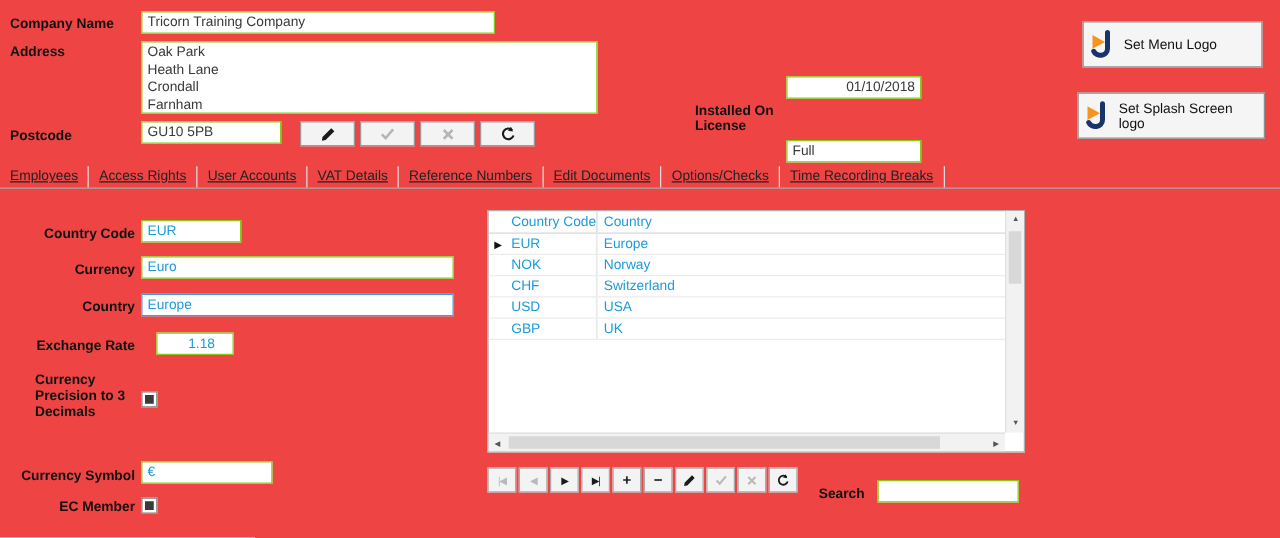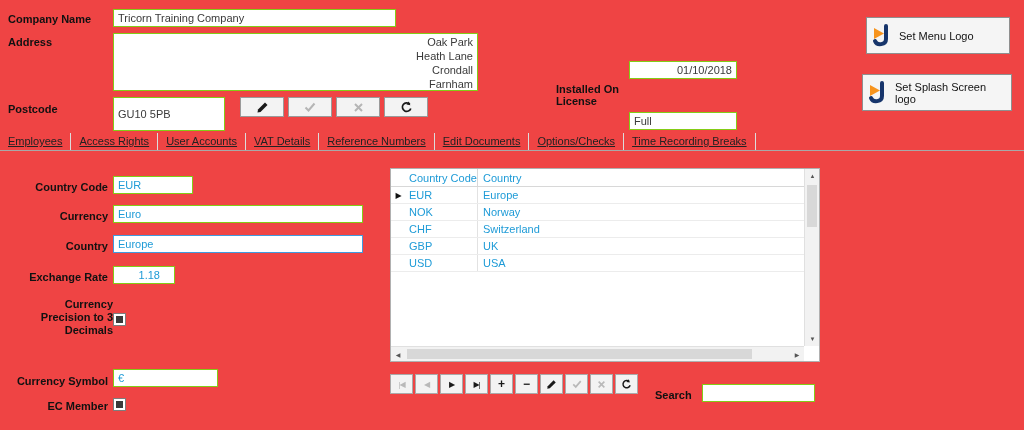--- a/index.html
+++ b/index.html
@@ -5,22 +5,22 @@
   * { margin:0; padding:0; box-sizing:border-box; }
   html,body { background:#fff; }
   body { font-family:"Liberation Sans", sans-serif; }
   .screen { position:relative; width:1024px; height:430px; background:#ef4444; overflow:hidden; font-size:11px; color:#222; }
 
   .lbl { position:absolute; font-weight:bold; color:#111; font-size:11px; white-space:nowrap; }
   .lbl.r { text-align:right; }
   .field { position:absolute; background:#fff; border:1px solid #84cc16; font-family:"Liberation Sans",sans-serif; font-size:11px; color:#3a3a3a; padding:1px 4px; outline:none; }
   .field.blue { color:#1e9bd7; }
   .field.focus { border:1px solid #3f9be0; }
-  .field.num { text-align:right; padding-right:14px; }
-  .address { white-space:pre-line; line-height:14px; overflow:hidden;text-align:right; }
+  .field.num { text-align:right; padding-right:14px;margin-left:12px; }
+  .address { white-space:pre-line; line-height:14px; overflow:hidden; }
 
   
   .tbtn { position:absolute; width:44px; height:20px; background:#f3f3f3; border:1px solid #9a9a9a; display:flex; align-items:center; justify-content:center; cursor:pointer; }
 
   
   .logo-btn { position:absolute; height:37px; background:#f5f5f5; border:1px solid #8f8f8f; display:flex; align-items:center; gap:6px; padding:0 4px; font-size:11px; color:#111; cursor:pointer; }
   .logo-ic { display:flex; align-items:center; }
 
   
   .tabs { position:absolute; left:0; top:131px; width:1024px; height:20px; display:flex; align-items:flex-end; border-bottom:1px solid #a8a8a8; }
@@ -63,21 +63,21 @@
   <span class="lbl" style="left:8px;top:13px">Company Name</span>
   <input class="field" style="left: 113px; top: 9px; width: 283px; height: 18px;" value="Tricorn Training Company">
 
   <span class="lbl" style="left:8px;top:36px">Address</span>
   <div class="field address" style="left:113px;top:33px;width:365px;height:58px">Oak Park
 Heath Lane
 Crondall
 Farnham</div>
 
   <span class="lbl" style="left:8px;top:103px">Postcode</span>
-  <input class="field" style="left: 113px; top: 97px; width: 112px; height: 34px;" value="GU10 5PB">
+  <input class="field" style="left: 113px; top: 97px; width: 112px; height: 18px;" value="GU10 5PB">
 
   <div class="tbtn" style="left:240px;top:97px">
     <span>
         <svg width="13" height="13" viewBox="0 0 13 13">
           <path d="M9 1.5 L11.5 4 L4.5 11 L1.5 11.5 L2 8.5 Z" fill="#1a1a1a"></path>
         </svg>
       </span>
   </div>
   <div class="tbtn" style="left:288px;top:97px">
     <span>
@@ -181,27 +181,27 @@
       <div class="c-code">NOK</div>
       <div class="c-country">Norway</div>
     </div>
     <div class="grid-row">
       <div class="c-sel"></div>
       <div class="c-code">CHF</div>
       <div class="c-country">Switzerland</div>
     </div>
     <div class="grid-row">
       <div class="c-sel"></div>
+      <div class="c-code">USD</div>
+      <div class="c-country">USA</div>
+    </div>
+    <div class="grid-row">
+      <div class="c-sel"></div>
       <div class="c-code">GBP</div>
       <div class="c-country">UK</div>
-    </div>
-    <div class="grid-row">
-      <div class="c-sel"></div>
-      <div class="c-code">USD</div>
-      <div class="c-country">USA</div>
     </div>
 
     <div class="vscroll">
       <span class="sarrow" style="top:0">▲</span>
       <span class="vthumb"></span>
       <span class="sarrow" style="bottom:0">▼</span>
     </div>
     <div class="hscroll">
       <span class="sarrow" style="left:0;height:15px;width:14px">◀</span>
       <span class="hthumb"></span>

